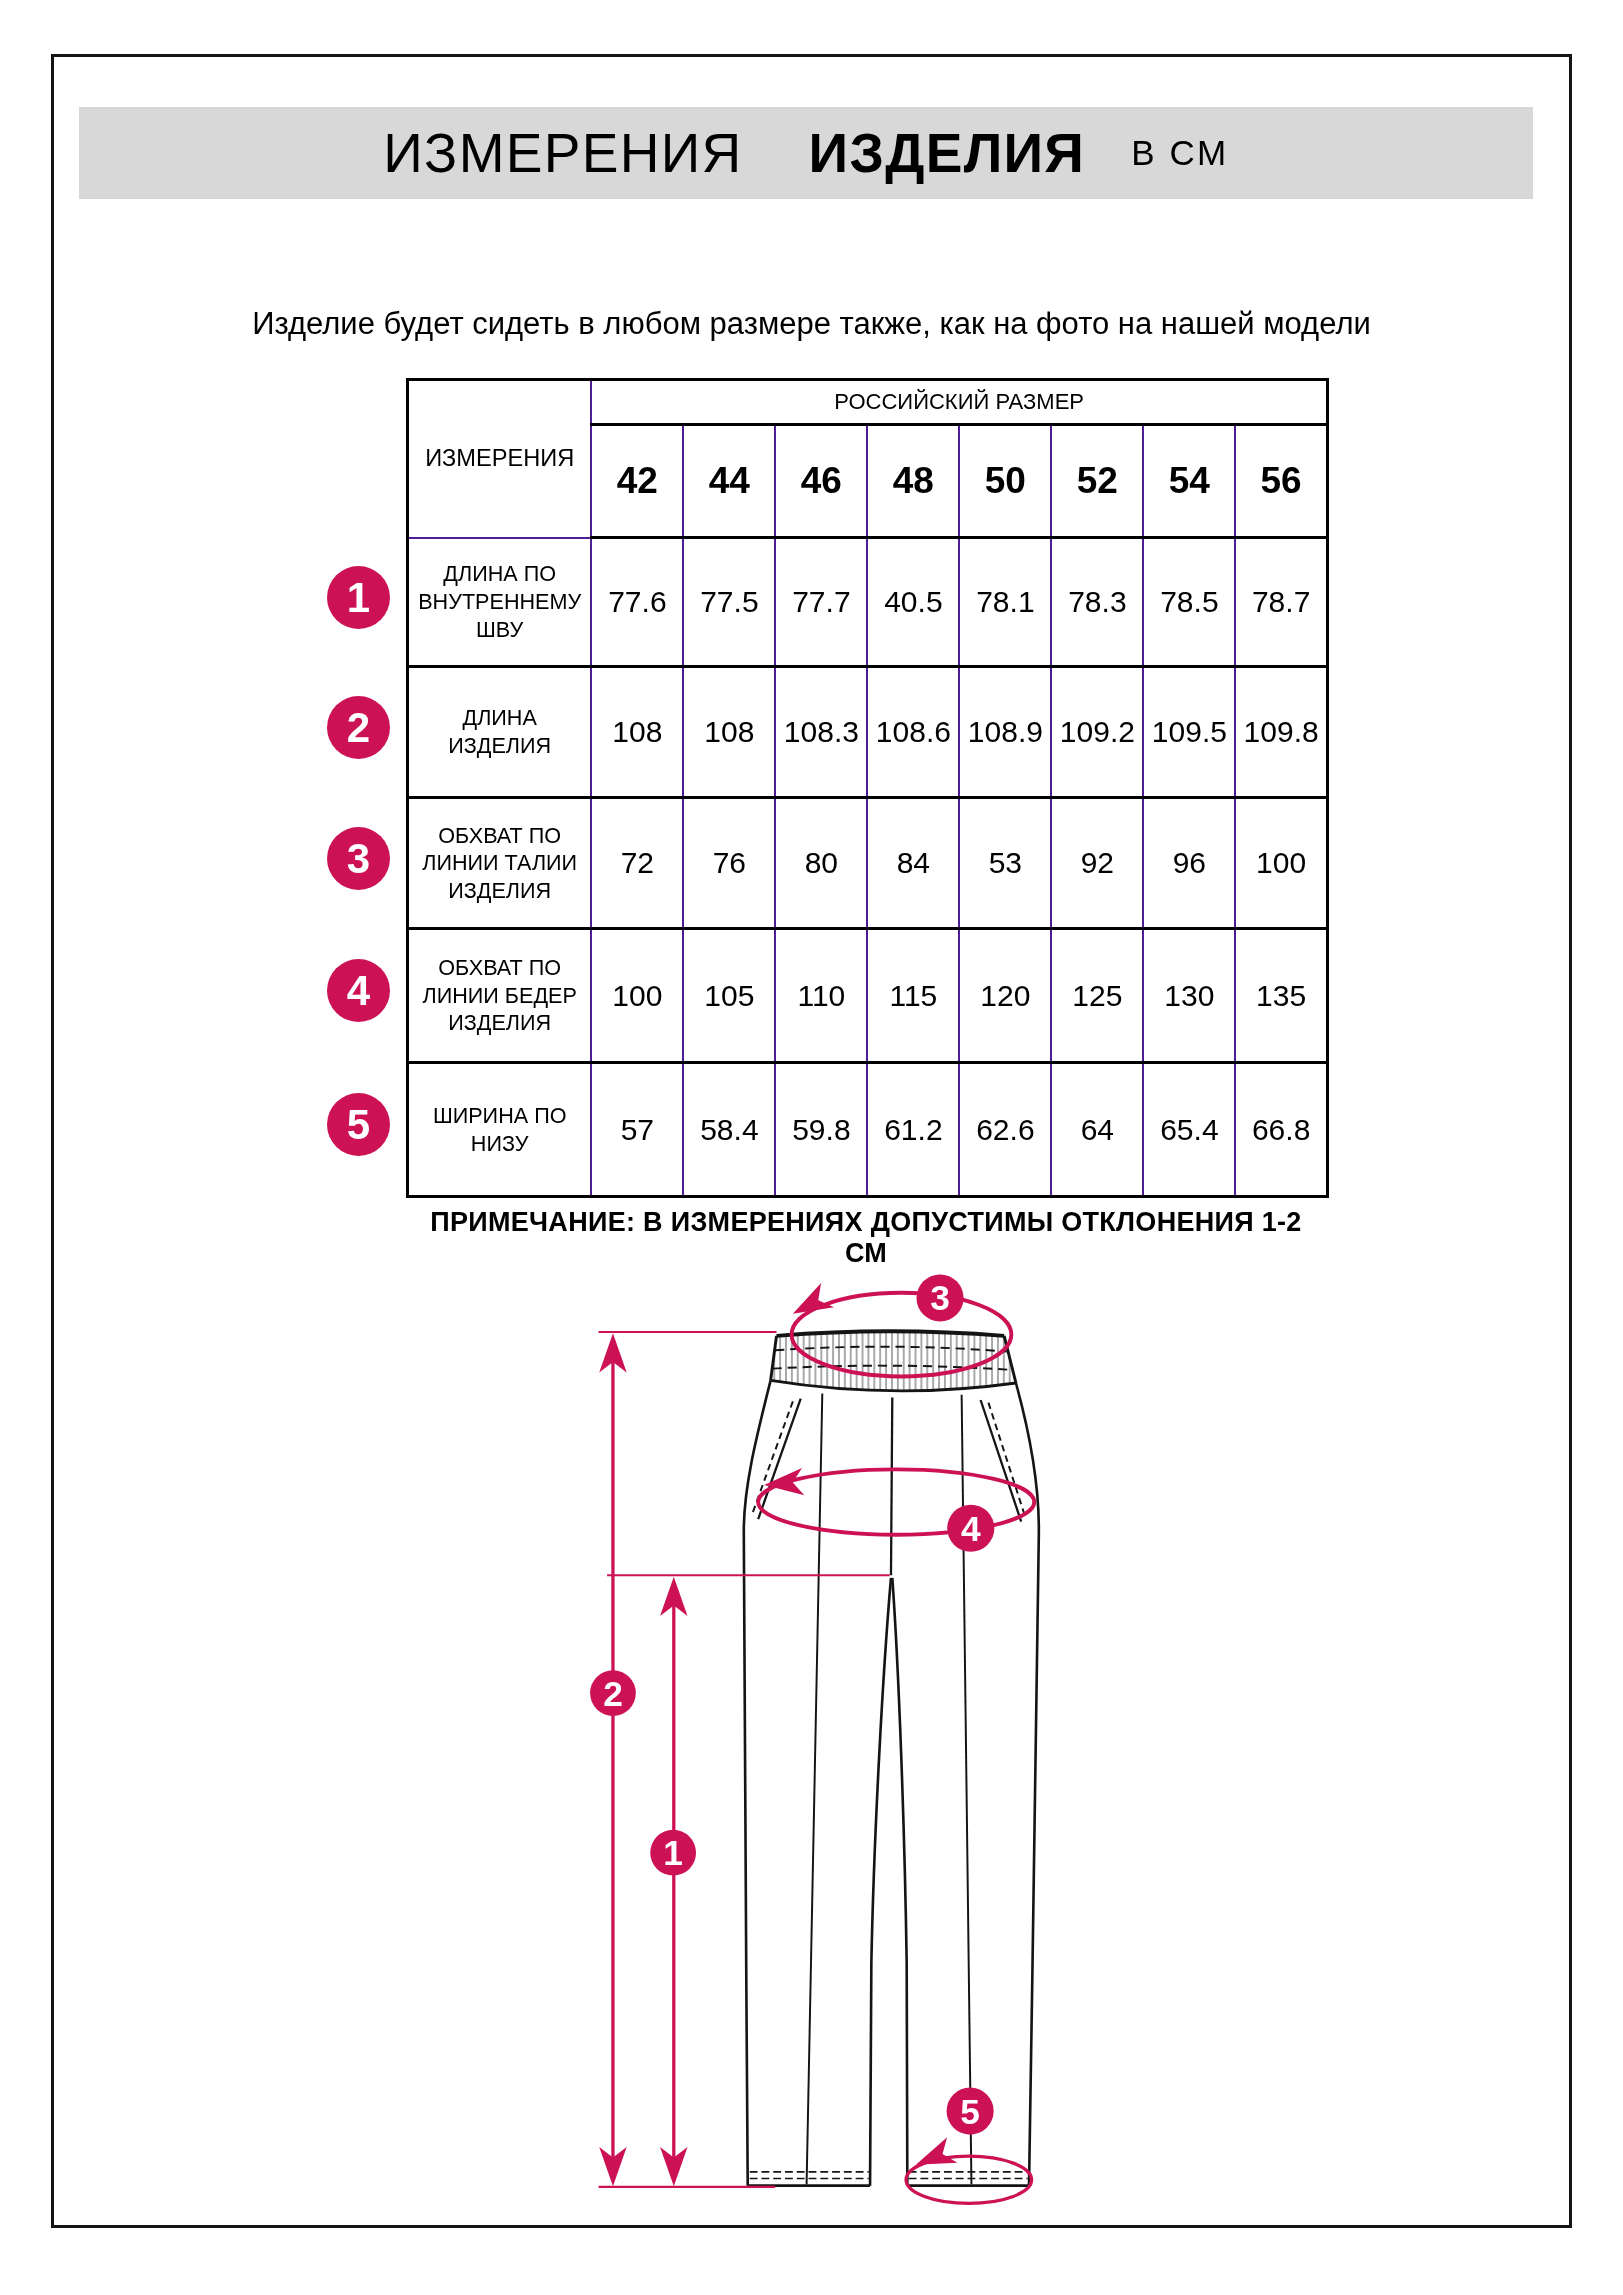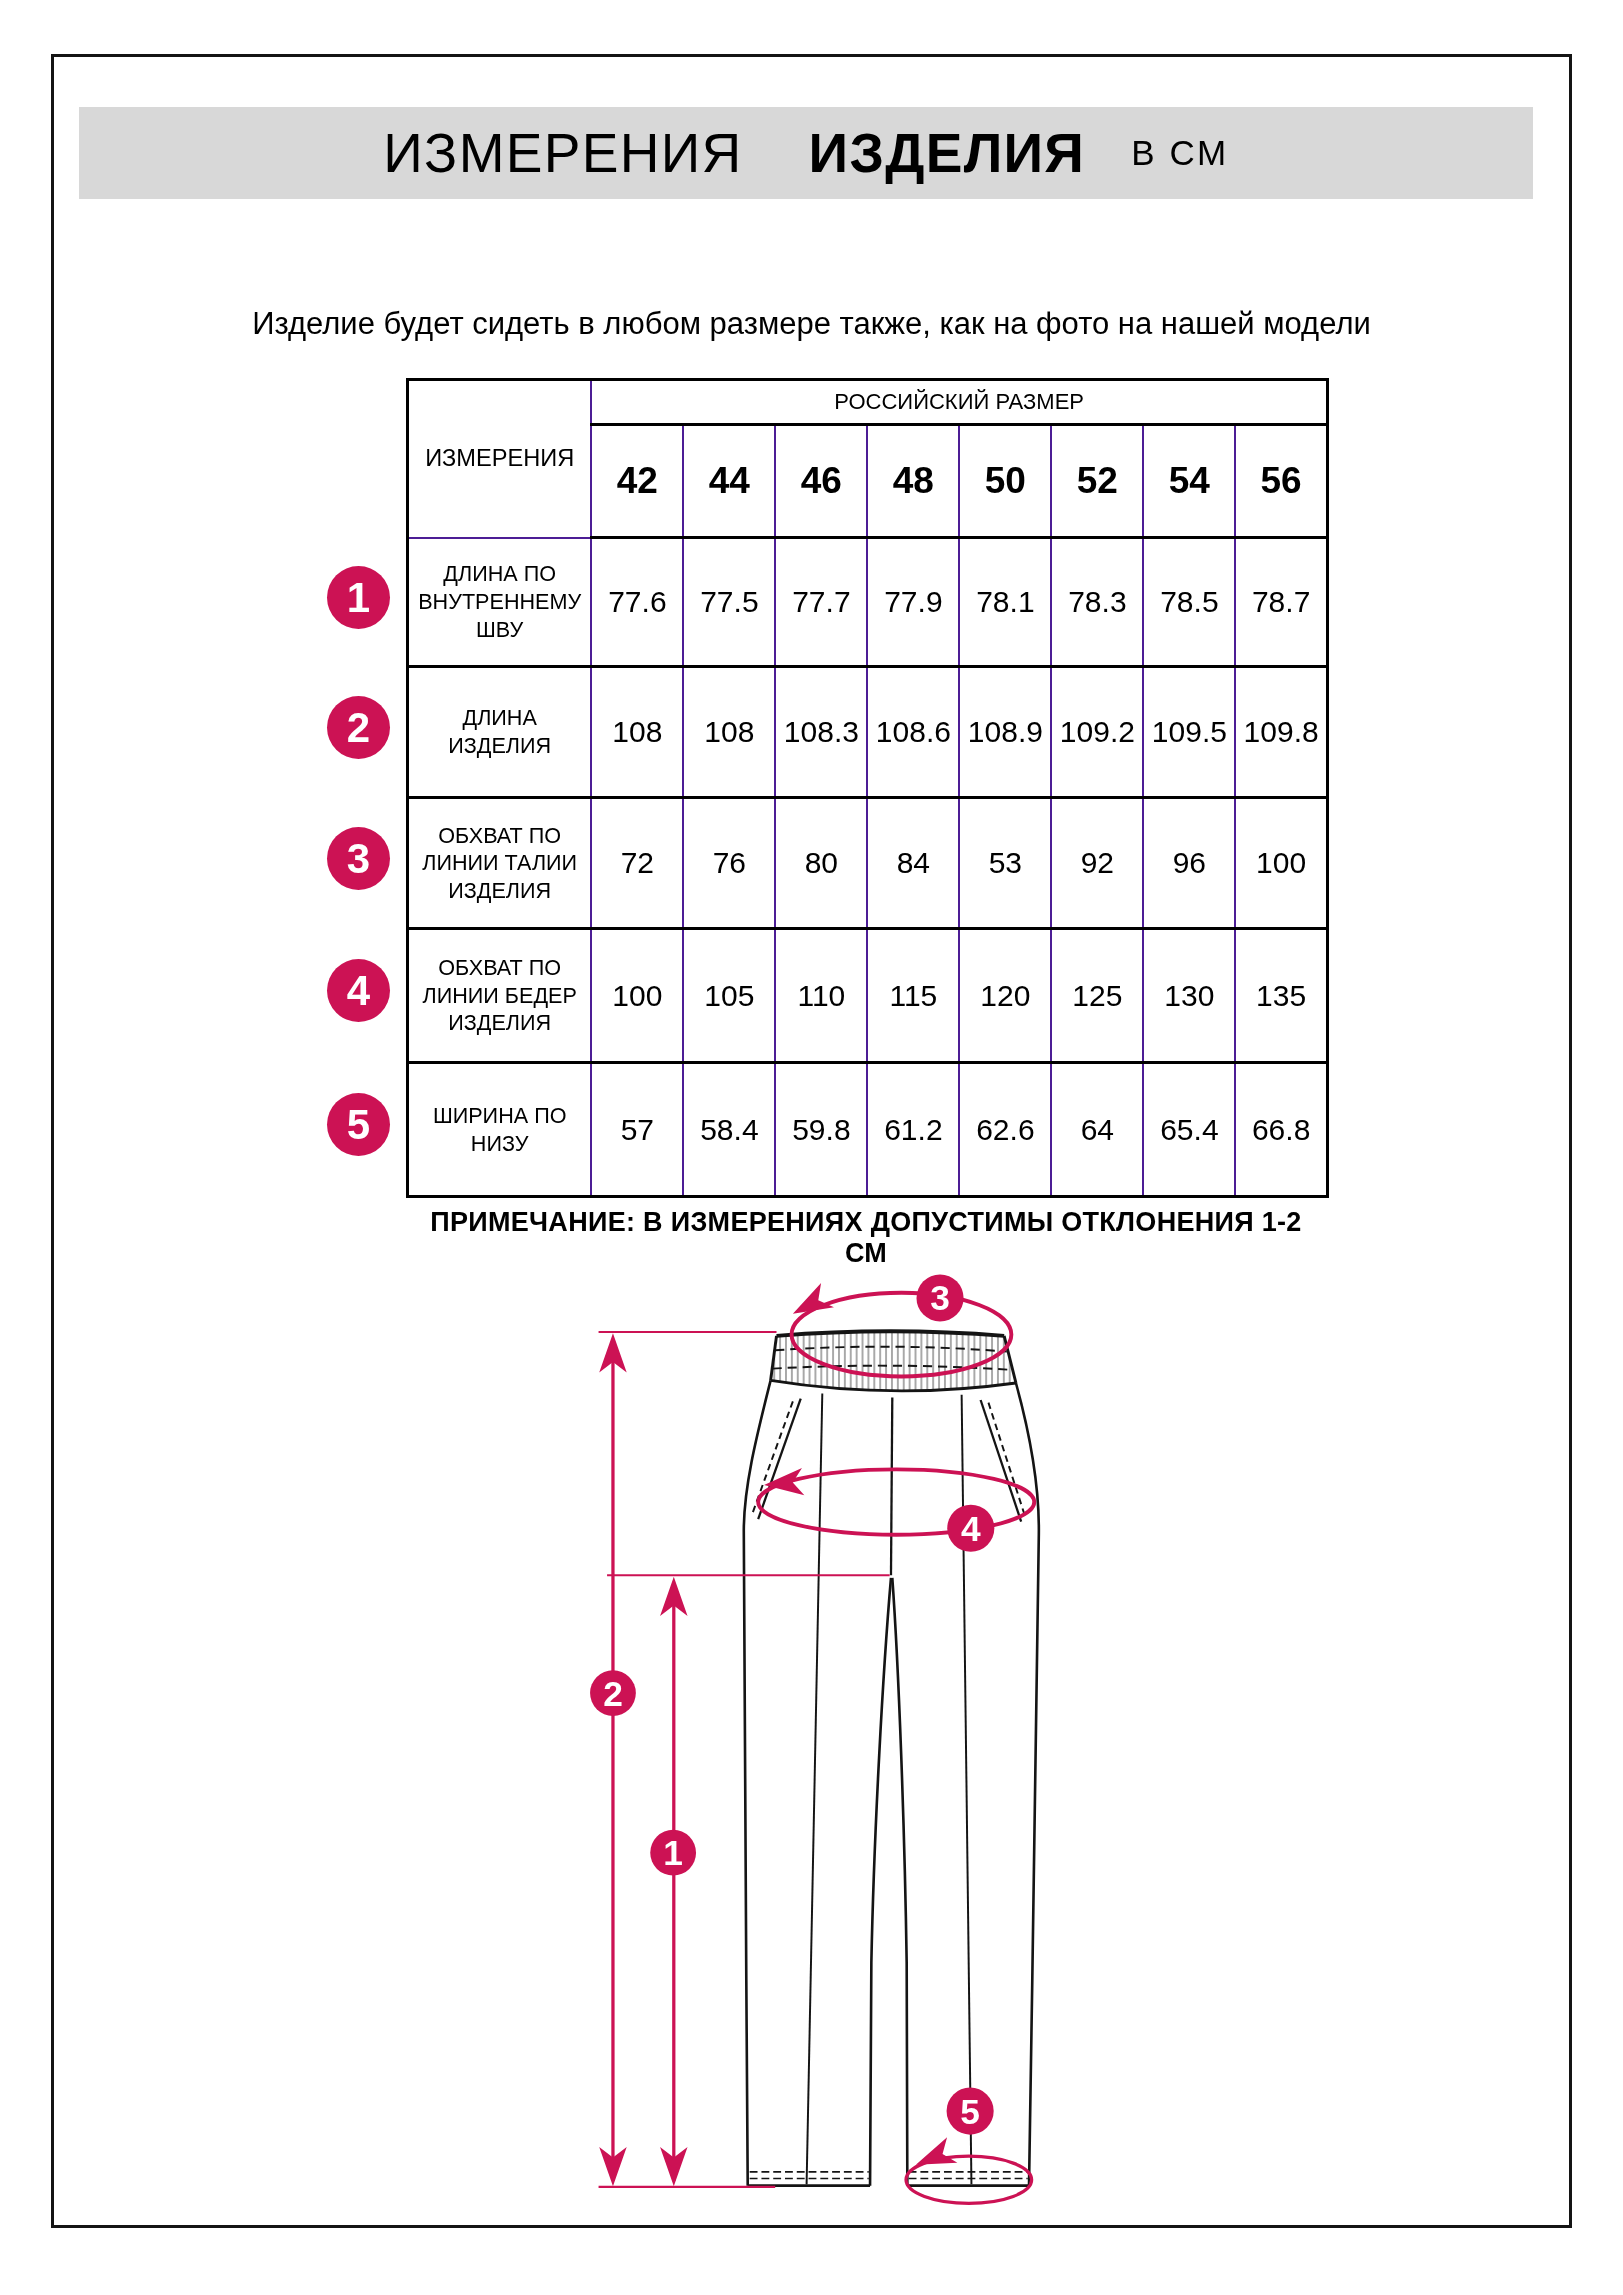--- a/index.html
+++ b/index.html
@@ -80,21 +80,21 @@
           <td>54</td>
           <td>56</td>
         </tr>
     </thead>
     <tbody id="table-body">
         <tr style="height: 129px;">
           <td class="row-label">ДЛИНА ПО ВНУТРЕННЕМУ ШВУ</td>
           <td>77.6</td>
           <td>77.5</td>
           <td>77.7</td>
-          <td>77.9</td>
+          <td>40.5</td>
           <td>78.1</td>
           <td>78.3</td>
           <td>78.5</td>
           <td>78.7</td>
         </tr>
         <tr style="height: 131px;">
           <td class="row-label">ДЛИНА ИЗДЕЛИЯ</td>
           <td>108</td>
           <td>108</td>
           <td>108.3</td>

